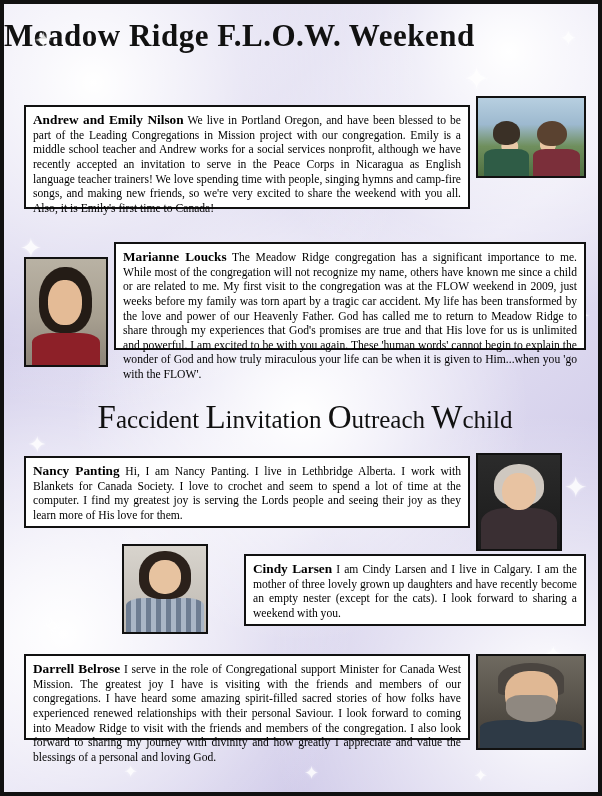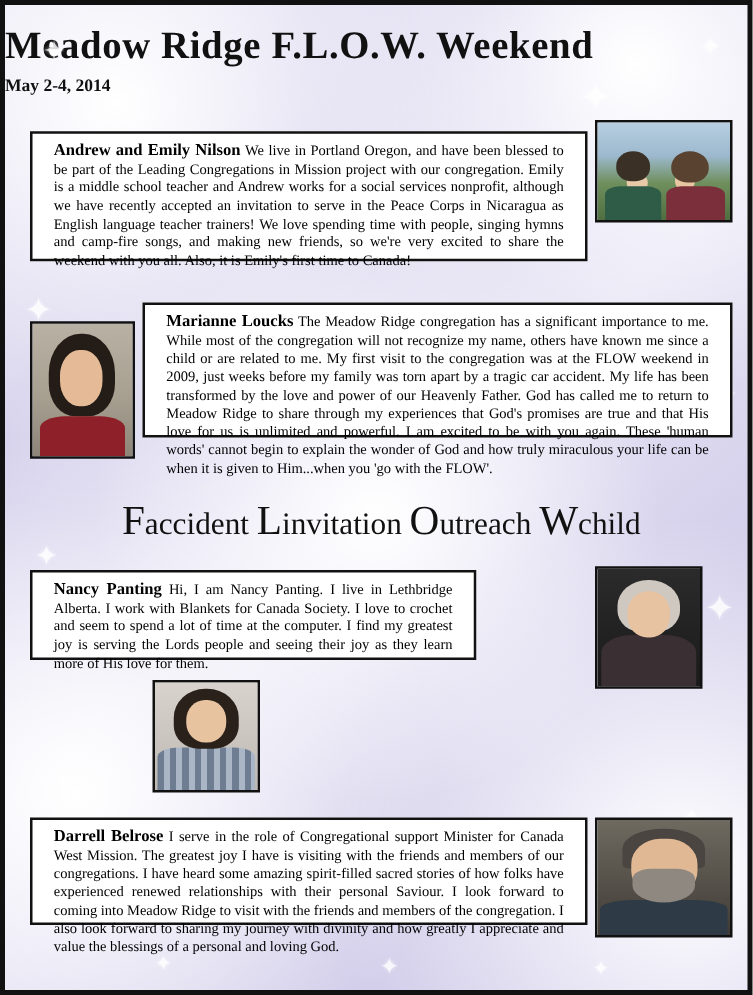--- a/index.html
+++ b/index.html
@@ -55,21 +55,21 @@
     font-weight: bold;
     font-size: 14px;
     color: #111111;
     margin: 8px 0 0 0;
   }
   .card {
     position: absolute;
     background: #ffffff;
     border: 2px solid #111111;
     box-sizing: border-box;
-    padding: 5px 17px;
+    padding: 5px 7px;
     font-size: 11.6px;
     line-height: 1.26;
     color: #000000;
     text-align: justify;
   }
   .card .name {
     font-weight: bold;
     font-size: 13.3px;
   }
   .photo {
@@ -199,21 +199,20 @@
   <div class="star" style="left:24px;  top:430px; font-size:22px;">✦</div>
   <div class="star" style="left:560px; top:470px; font-size:28px;">✦</div>
   <div class="star" style="left:40px;  top:612px; font-size:20px;">✦</div>
   <div class="star" style="left:540px; top:640px; font-size:22px;">✦</div>
   <div class="star" style="left:300px; top:760px; font-size:18px;">✦</div>
   <div class="star" style="left:120px; top:760px; font-size:16px;">✦</div>
   <div class="star" style="left:470px; top:764px; font-size:16px;">✦</div>
 
   <div class="hdr">
     <h1 class="hdr-title">Meadow Ridge F.L.O.W. Weekend</h1>
-    <div class="hdr-date">May 2-4, 2014</div>
   </div>
 
   <div class="photo p-andrew" style="left:472px; top:92px; width:110px; height:82px;">
     <div class="ph-inner">
       <div class="b1"></div>
         <div class="b2"></div>
         <div class="h1"></div>
         <div class="h2"></div>
     </div>
   </div>
@@ -239,31 +238,34 @@
     <span class="cap">W</span><span>child</span>
   </div>
 
   <div class="photo p-nancy" style="left:472px; top:449px; width:86px; height:98px;">
     <div class="ph-inner">
       <div class="body"></div>
         <div class="hair"></div>
         <div class="face"></div>
     </div>
   </div>
-  <div class="card" style="left:20px; top:452px; width:357px; height:72px;">
+  <div class="card" style="left:20px; top:452px; width:446px; height:72px;">
     <span class="name">Nancy Panting</span><span>  Hi, I am Nancy Panting.  I live in Lethbridge Alberta.  I work with Blankets for Canada Society.  I love to crochet and seem to spend a lot of time at the computer.  I find my greatest joy is serving the Lords people and seeing their joy as they learn more of His love for them.</span>
   </div>
 
   <div class="photo p-cindy" style="left:118px; top:540px; width:86px; height:90px;">
     <div class="ph-inner">
       <div class="body"></div>
         <div class="hair"></div>
         <div class="face"></div>
     </div>
   </div>
+  <div class="card" style="left:240px; top:550px; width:342px; height:72px;">
+    <span class="name">Cindy Larsen</span><span> I am Cindy Larsen and I live in Calgary.  I am the mother of three lovely grown up daughters and have recently become an empty nester (except for the cats).  I look forward to sharing a weekend with you.</span>
+  </div>
 
   <div class="photo p-darrell" style="left:472px; top:650px; width:110px; height:96px;">
     <div class="ph-inner">
       <div class="body"></div>
         <div class="hair"></div>
         <div class="face"></div>
         <div class="beard"></div>
     </div>
   </div>
   <div class="card" style="left:20px; top:650px; width:446px; height:86px;">

